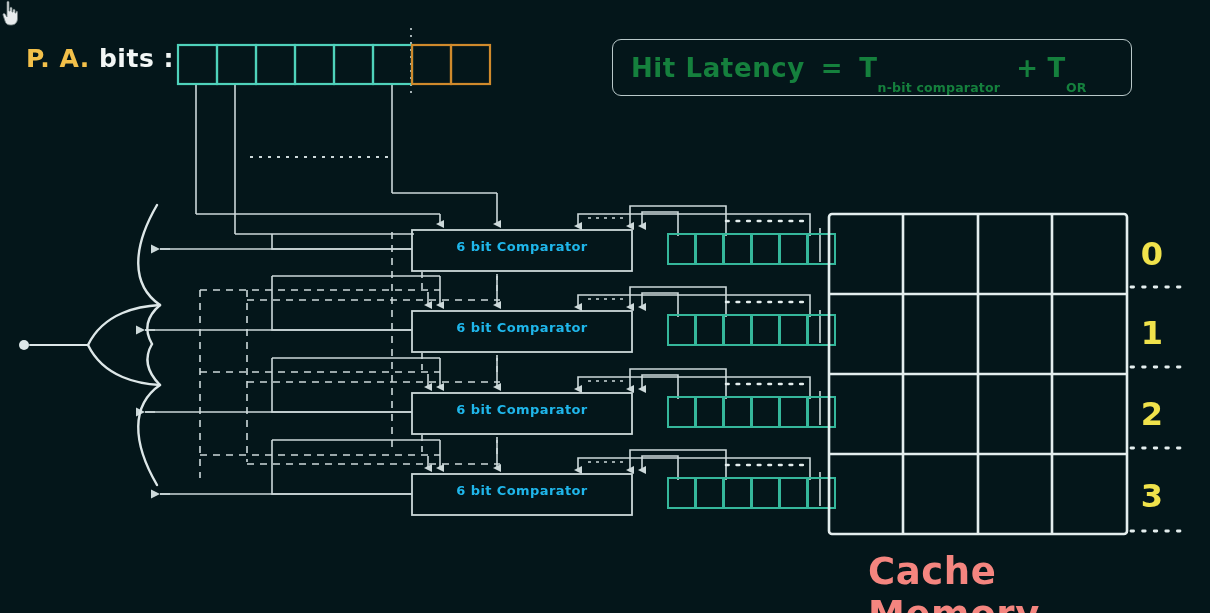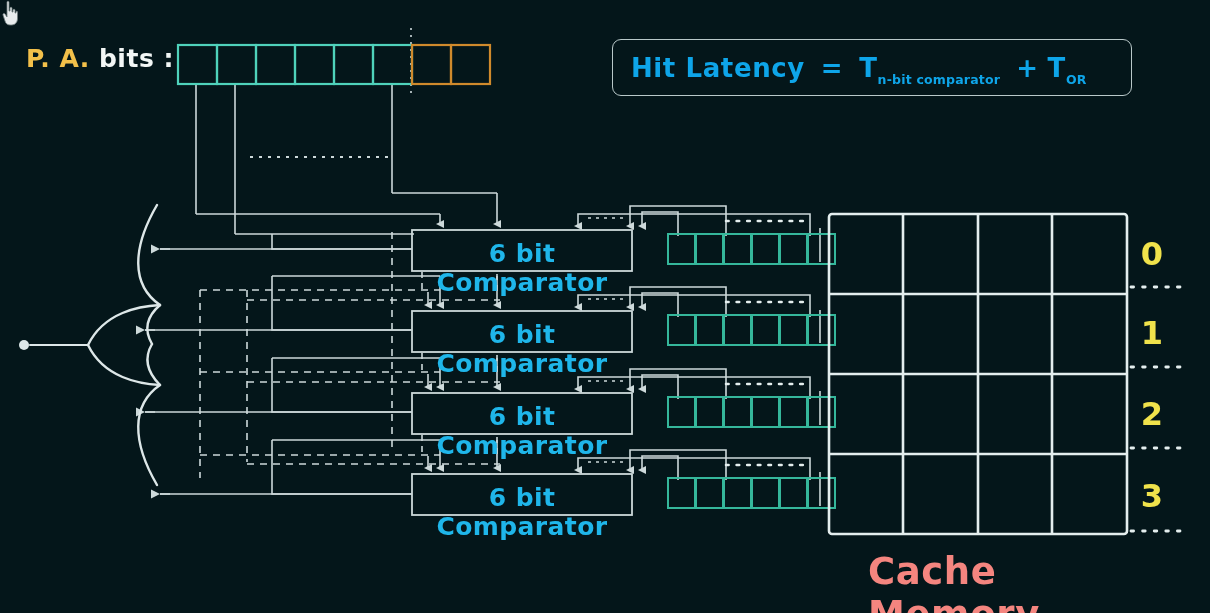--- a/index.html
+++ b/index.html
@@ -13,28 +13,28 @@
   .lbl{position:absolute;white-space:nowrap;}
   #pa-label{left:26px;top:44px;font-size:25px;font-weight:700;letter-spacing:.5px;}
   #pa-label .pa{color:#f3c04a;}
   #pa-label .bits{color:#f2f6f5;}
   #formula{
     position:absolute;left:612px;top:39px;width:518px;height:55px;
     border:1.6px solid #b9c8c9;border-radius:9px;
     display:flex;align-items:center;
   }
   #formula .ftext{
-    color:#0ea5e9;font-size:26px;font-weight:600;letter-spacing:.6px;
-    padding-left:18px;display:flex;align-items:center;
+    color:#15803d;font-size:26px;font-weight:600;letter-spacing:.6px;
+    padding-left:18px;display:flex;align-items:flex-end;
   }
   #formula .sub{font-size:12.5px;font-weight:700;position:relative;top:12px;letter-spacing:.2px;}
   #formula .sp{display:inline-block;width:16px;}
   #formula .sp-s{display:inline-block;width:9px;}
   .cmp-label{
-    position:absolute;color:#1fb6ea;font-size:25px;font-weight:600;
+    position:absolute;color:#1fb6ea;font-size:13px;font-weight:600;
     letter-spacing:.4px;text-align:center;width:216px;
   }
   .rowlabel{
     position:absolute;color:#f0e24b;font-size:32px;font-weight:700;
     width:40px;text-align:center;
   }
   #cache-title{
     position:absolute;left:868px;top:550px;color:#f4857f;
     font-size:37px;font-weight:600;letter-spacing:.6px;
   }

